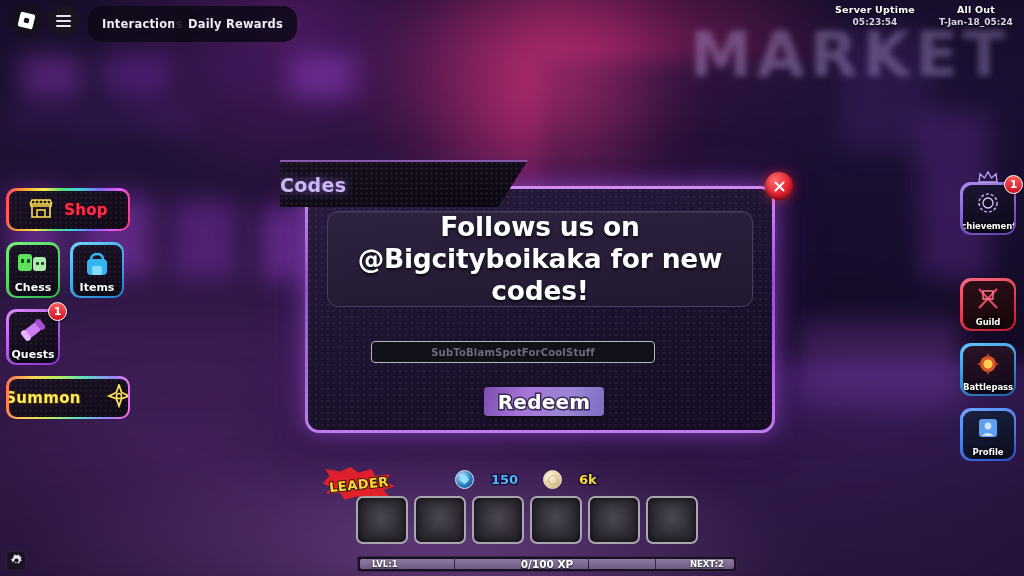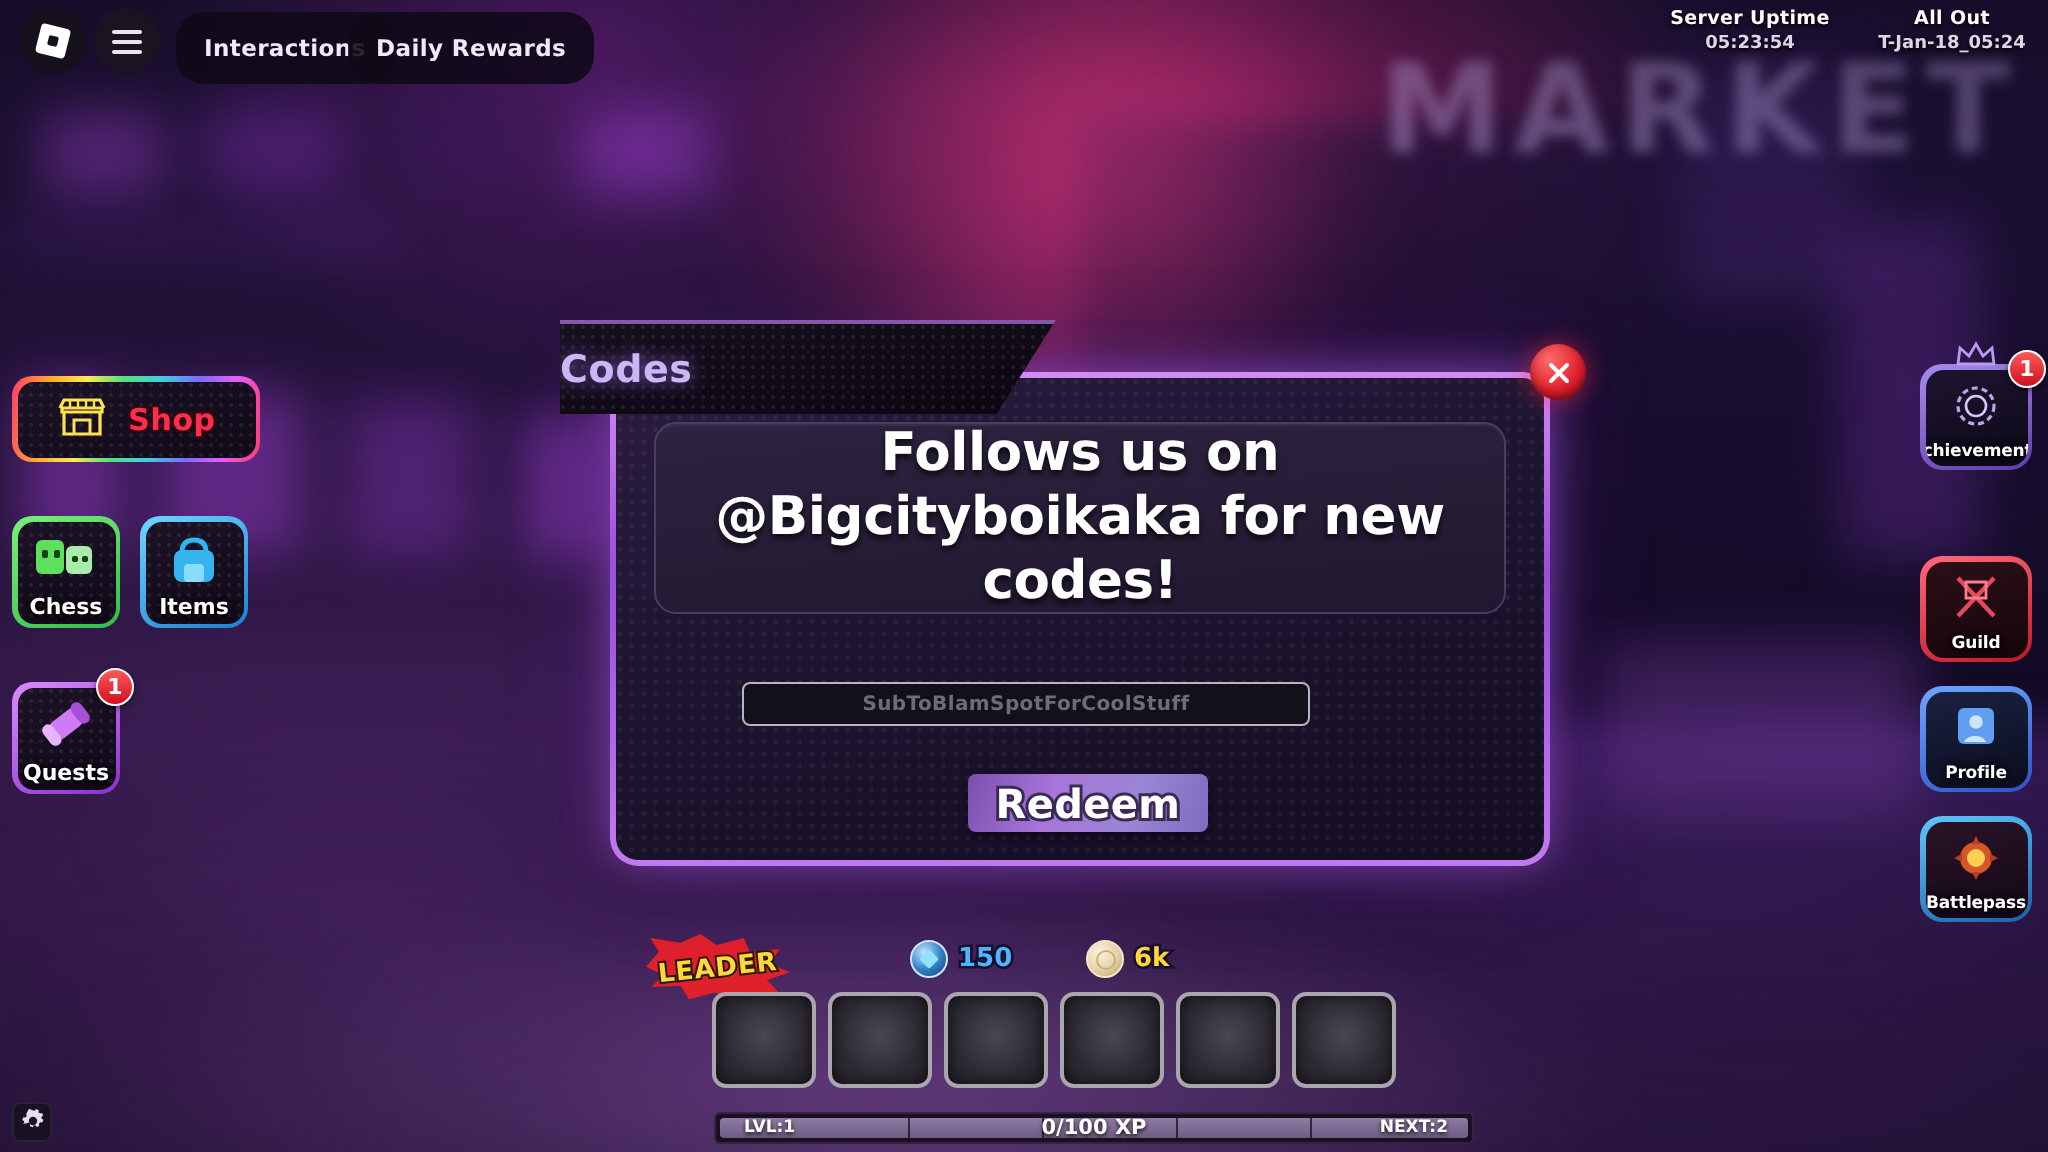--- a/index.html
+++ b/index.html
@@ -107,21 +107,21 @@
       radial-gradient(circle at 1.6px 1.6px, rgba(255,255,255,.07) 1px, transparent 1.1px) 0 0/5px 5px,
       linear-gradient(160deg, #1c1226, #100a18);
     display: flex; align-items: center; justify-content: center;
     overflow: hidden;
   }
   .lb-wide .lb-inner { height: 38px; gap: 10px; }
   .lb-label { font-size: 15px; font-weight: bold; letter-spacing: .3px; }
   .rainbow { background: linear-gradient(100deg,#ff3b6b,#ffa62b,#ffe94f,#55e07b,#3ecfe0,#7d6bff,#e85cff,#ff3b6b); }
 
   .lb-row { display: flex; gap: 10px; margin-bottom: 11px; }
-  .lb-sq { position: relative; border-radius: 10px; padding: 2.5px; width: 54px; margin-top: 16px; }
+  .lb-sq { position: relative; border-radius: 10px; padding: 2.5px; width: 54px; }
   .lb-sq .lb-inner { height: 51px; flex-direction: column; justify-content: flex-end; padding-bottom: 2px; }
   .sq-label { font-size: 11px; font-weight: bold; color: #fff; text-shadow: 0 1px 2px #000, 0 0 4px #000; }
   .sq-icon { position: absolute; top: 5px; left: 0; right: 0; display: flex; justify-content: center; }
 
   .badge {
     position: absolute; top: -7px; right: -7px; width: 19px; height: 19px;
     border-radius: 50%; background: linear-gradient(180deg,#ff5a5a,#cf1020);
     border: 1.5px solid #fff; color: #fff; font-size: 11px; font-weight: bold;
     display: flex; align-items: center; justify-content: center; z-index: 5;
     box-shadow: 0 1px 3px rgba(0,0,0,.6);
@@ -155,21 +155,21 @@
     clip-path: polygon(0% 48%,9% 26%,3% 6%,24% 13%,38% 0%,49% 16%,68% 6%,72% 26%,93% 22%,86% 44%,100% 56%,84% 68%,93% 88%,71% 86%,62% 100%,48% 86%,30% 96%,24% 76%,4% 78%,12% 60%);
   }
   .leader-txt {
     position: relative; z-index: 2; transform: rotate(-6deg);
     font-size: 13px; font-weight: bold; color: #ffd83b;
     -webkit-text-stroke: 2px #2a1a05; paint-order: stroke fill;
     letter-spacing: .5px;
   }
   .cur {
     position: absolute; top: 470px; z-index: 16;
-    display: flex; align-items: center; gap: 5px; justify-content: center;
+    display: flex; align-items: center; gap: 17px; justify-content: center;
   }
   #cur-gems { left: 455px; }
   #cur-coins { left: 543px; }
   .cur-val {
     font-size: 13px; font-weight: bold;
     -webkit-text-stroke: 2.6px #1b1030; paint-order: stroke fill;
   }
   .gem-icon, .coin-icon {
     width: 19px; height: 19px; border-radius: 50%;
     display: flex; align-items: center; justify-content: center;
@@ -399,20 +399,31 @@
                   <rect x="3" y="7" width="6" height="12" rx="3" fill="#e7b4ff"></rect>
                   <rect x="21" y="7" width="6" height="12" rx="3" fill="#a84fd8"></rect>
                 </g>
               </svg>
           </span>
           <span class="sq-label">Quests</span>
         </div>
       </div>
     </div>
 
+    <div class="lb lb-wide" style="background:linear-gradient(100deg,#ff6b4f,#ffd24f,#b7f05c,#5ce0c0,#8f8cff,#ff6be0);">
+      <div class="lb-inner" style="gap:26px;">
+        <span class="lb-label" style="color:#ffe85c; -webkit-text-stroke:2px #3a2a05; paint-order:stroke fill;">Summon</span>
+        <span>
+          <svg width="24" height="24" viewBox="0 0 24 24">
+              <path d="M12 1l2.6 7.4L22 12l-7.4 2.6L12 22l-2.6-7.4L2 12l7.4-3.6z" fill="none" stroke="#ffe85c" stroke-width="1.7"></path>
+              <circle cx="12" cy="12" r="2.6" fill="none" stroke="#ffe85c" stroke-width="1.5"></circle>
+            </svg>
+        </span>
+      </div>
+    </div>
   </div>
 
   <div class="right-rail">
 
     <div class="rb" style="background:linear-gradient(160deg,#a98bf0,#5d3fa8);">
       <div class="crown">
         <svg width="22" height="14" viewBox="0 0 22 14">
             <path d="M2 12l1-8 4.5 4L11 2l3.5 6L19 4l1 8z" fill="none" stroke="#b79cf0" stroke-width="1.4"></path>
           </svg>
       </div>
@@ -430,48 +441,48 @@
 
     <div class="rb" style="background:linear-gradient(160deg,#ff6a7c,#c01628);margin-top:43px;">
       <div class="rb-inner" style="background:linear-gradient(165deg,#2c0f18,#150608);">
         <span class="rb-icon">
           <svg width="28" height="26" viewBox="0 0 28 26">
               <path d="M5 3l18 19M23 3L5 22" stroke="#e8485f" stroke-width="2.2"></path>
               <path d="M9 5h10v8H9z" fill="none" stroke="#ff7a8c" stroke-width="1.4"></path>
             </svg>
         </span>
         <span class="rb-label">Guild</span>
+      </div>
+    </div>
+
+    <div class="rb" style="background:linear-gradient(160deg,#5fc8ff,#1b5fa8);">
+      <div class="rb-inner" style="background:linear-gradient(165deg,#2a1426,#120818);">
+        <span class="rb-icon">
+          <svg width="26" height="26" viewBox="0 0 26 26">
+              <circle cx="13" cy="13" r="8" fill="#d4562a"></circle>
+              <circle cx="13" cy="13" r="4.5" fill="#ffcf4f"></circle>
+              <path d="M13 2l2 4h-4zM2 13l4-2v4zM24 13l-4-2v4zM13 24l2-4h-4z" fill="#b93e1e"></path>
+            </svg>
+        </span>
+        <span class="rb-label">Battlepass</span>
       </div>
     </div>
 
     <div class="rb" style="background:linear-gradient(160deg,#6fa6ff,#2b52c8);">
       <div class="rb-inner" style="background:linear-gradient(165deg,#1a2140,#0b0d1e);">
         <span class="rb-icon">
           <svg width="26" height="24" viewBox="0 0 26 24">
               <rect x="4" y="3" width="18" height="18" rx="3" fill="#5f9ef0"></rect>
               <circle cx="13" cy="10" r="3.4" fill="#cfe4ff"></circle>
               <path d="M7 20c1.5-4 9.5-4 11 0" fill="#cfe4ff"></path>
             </svg>
         </span>
         <span class="rb-label">Profile</span>
       </div>
     </div>
-
-    <div class="rb" style="background:linear-gradient(160deg,#5fc8ff,#1b5fa8);">
-      <div class="rb-inner" style="background:linear-gradient(165deg,#2a1426,#120818);">
-        <span class="rb-icon">
-          <svg width="26" height="26" viewBox="0 0 26 26">
-              <circle cx="13" cy="13" r="8" fill="#d4562a"></circle>
-              <circle cx="13" cy="13" r="4.5" fill="#ffcf4f"></circle>
-              <path d="M13 2l2 4h-4zM2 13l4-2v4zM24 13l-4-2v4zM13 24l2-4h-4z" fill="#b93e1e"></path>
-            </svg>
-        </span>
-        <span class="rb-label">Battlepass</span>
-      </div>
-    </div>
   </div>
 
   <div class="leader-badge">
     <div class="burst"></div>
     <span class="leader-txt">LEADER</span>
   </div>
 
   <div class="cur" id="cur-gems">
     <span class="gem-icon"></span>
     <span class="cur-val" style="color:#4db8ff;">150</span>

